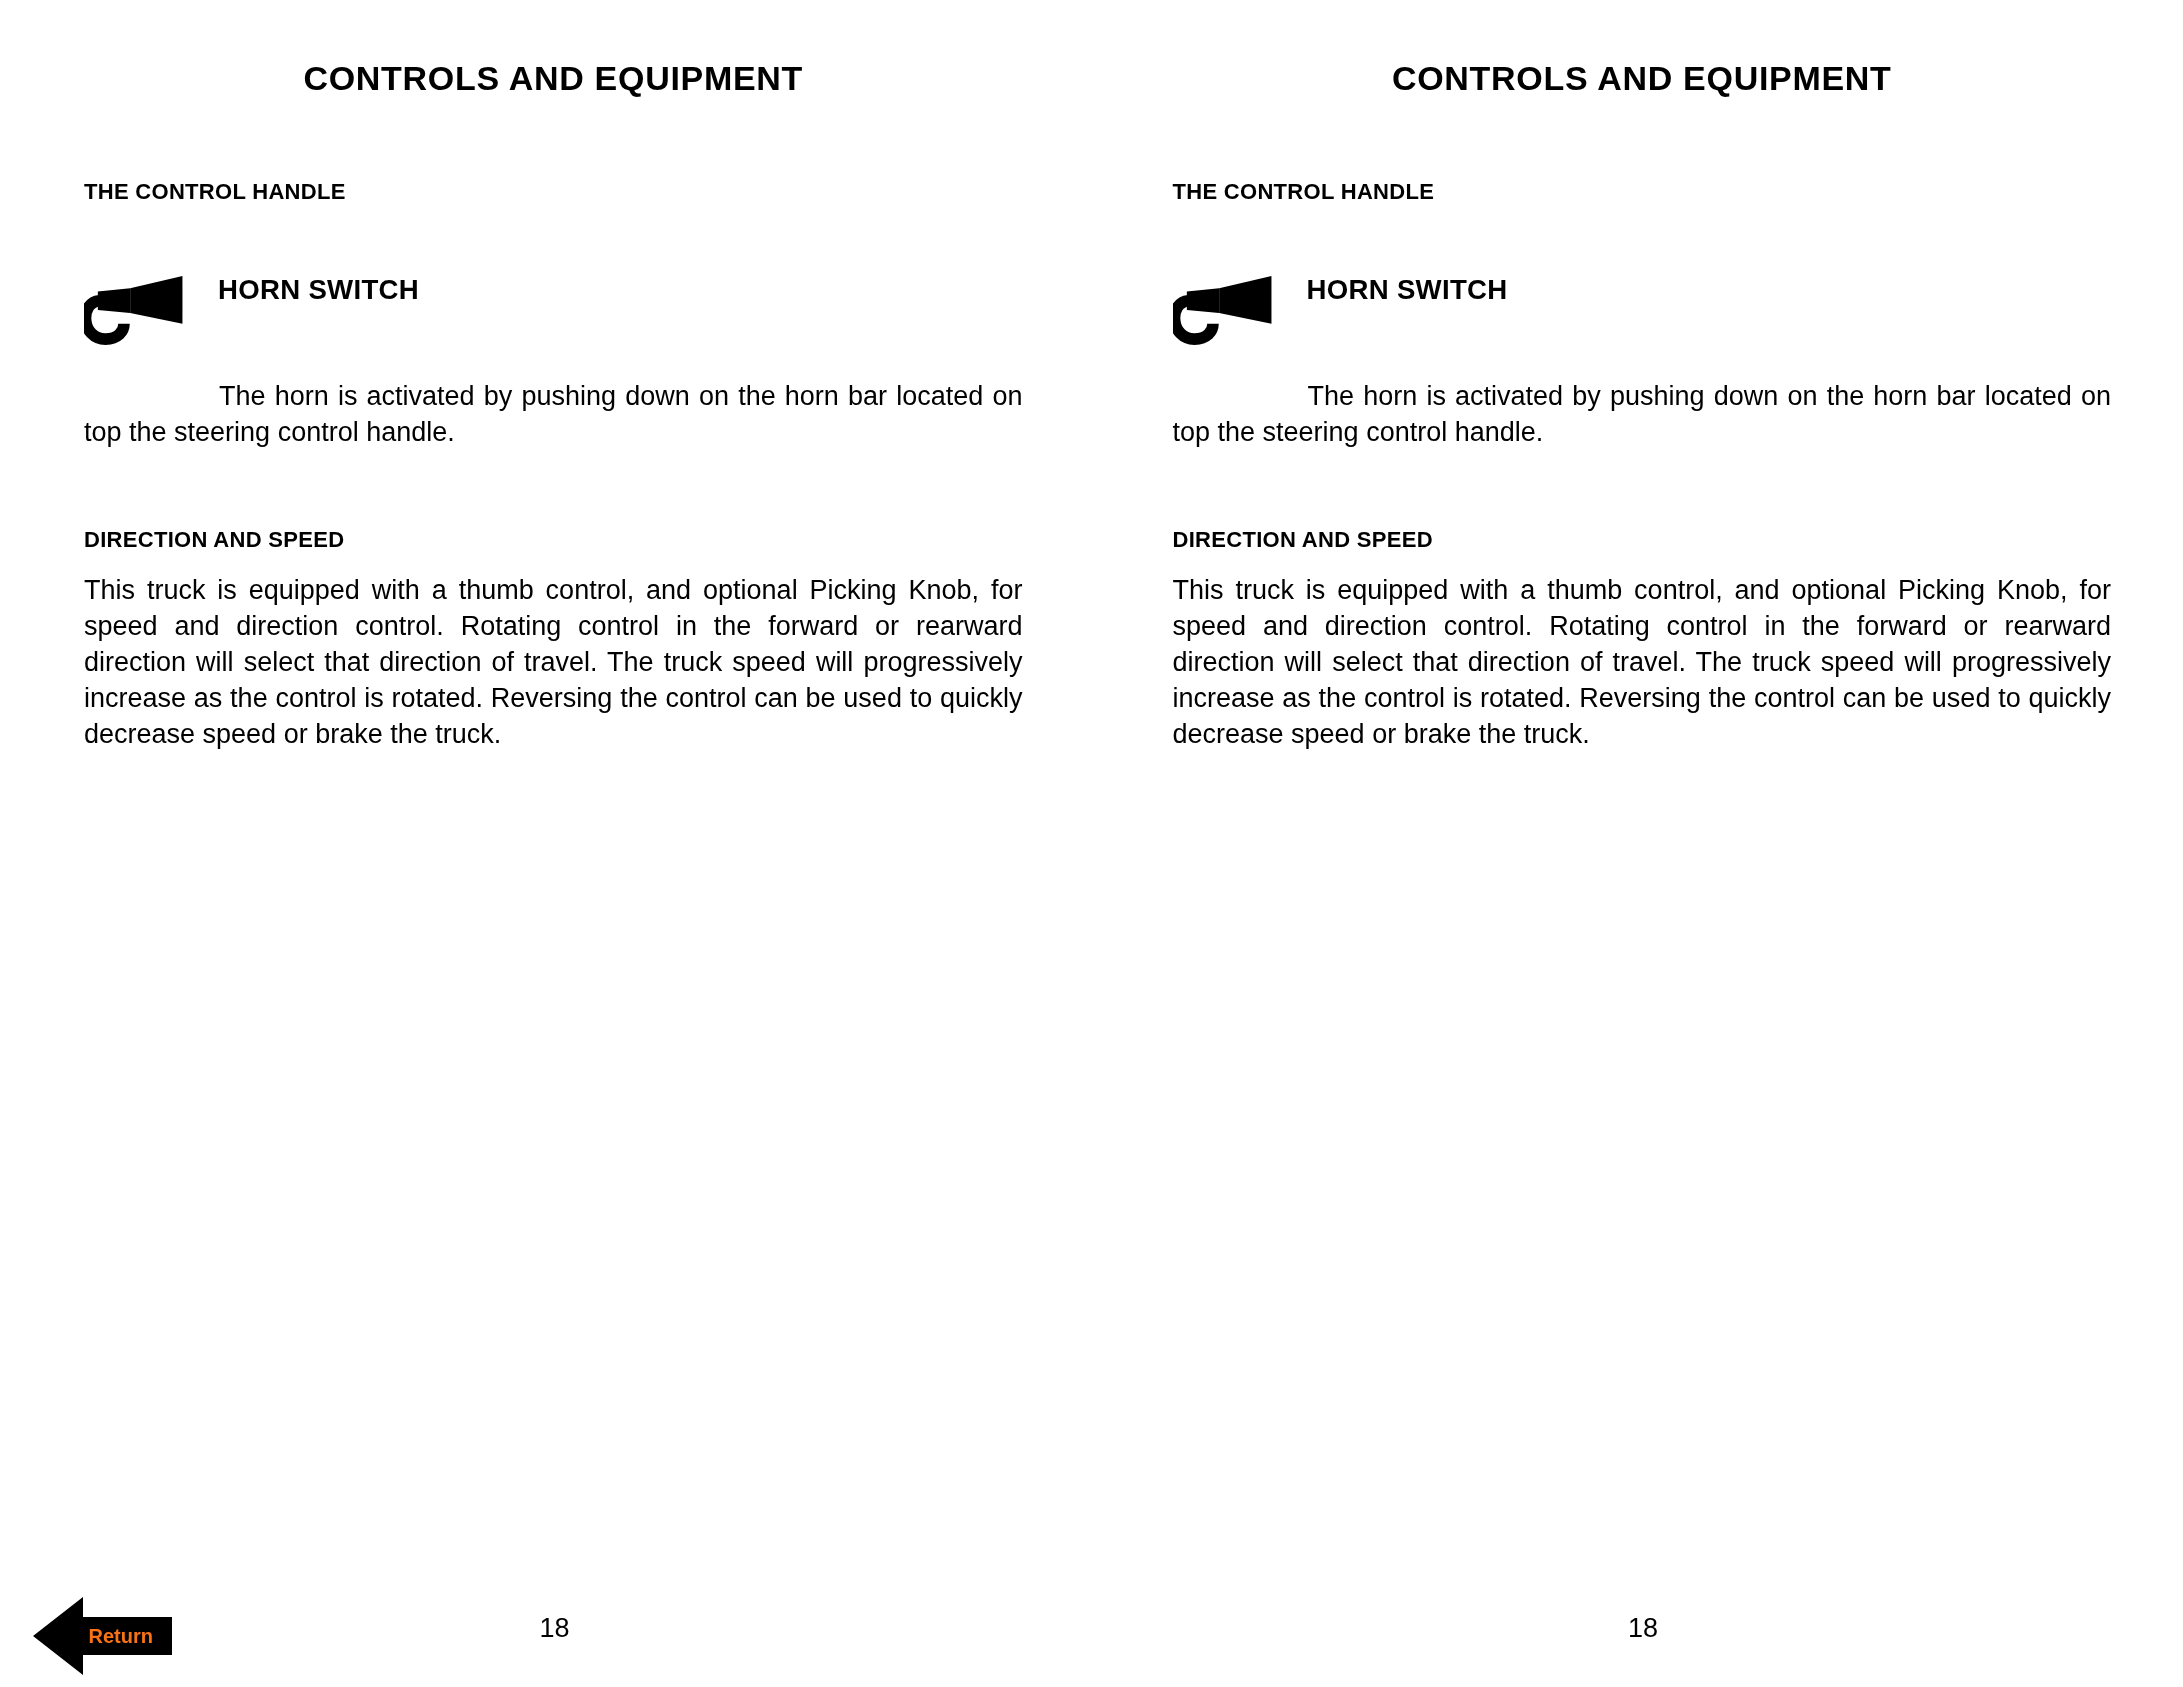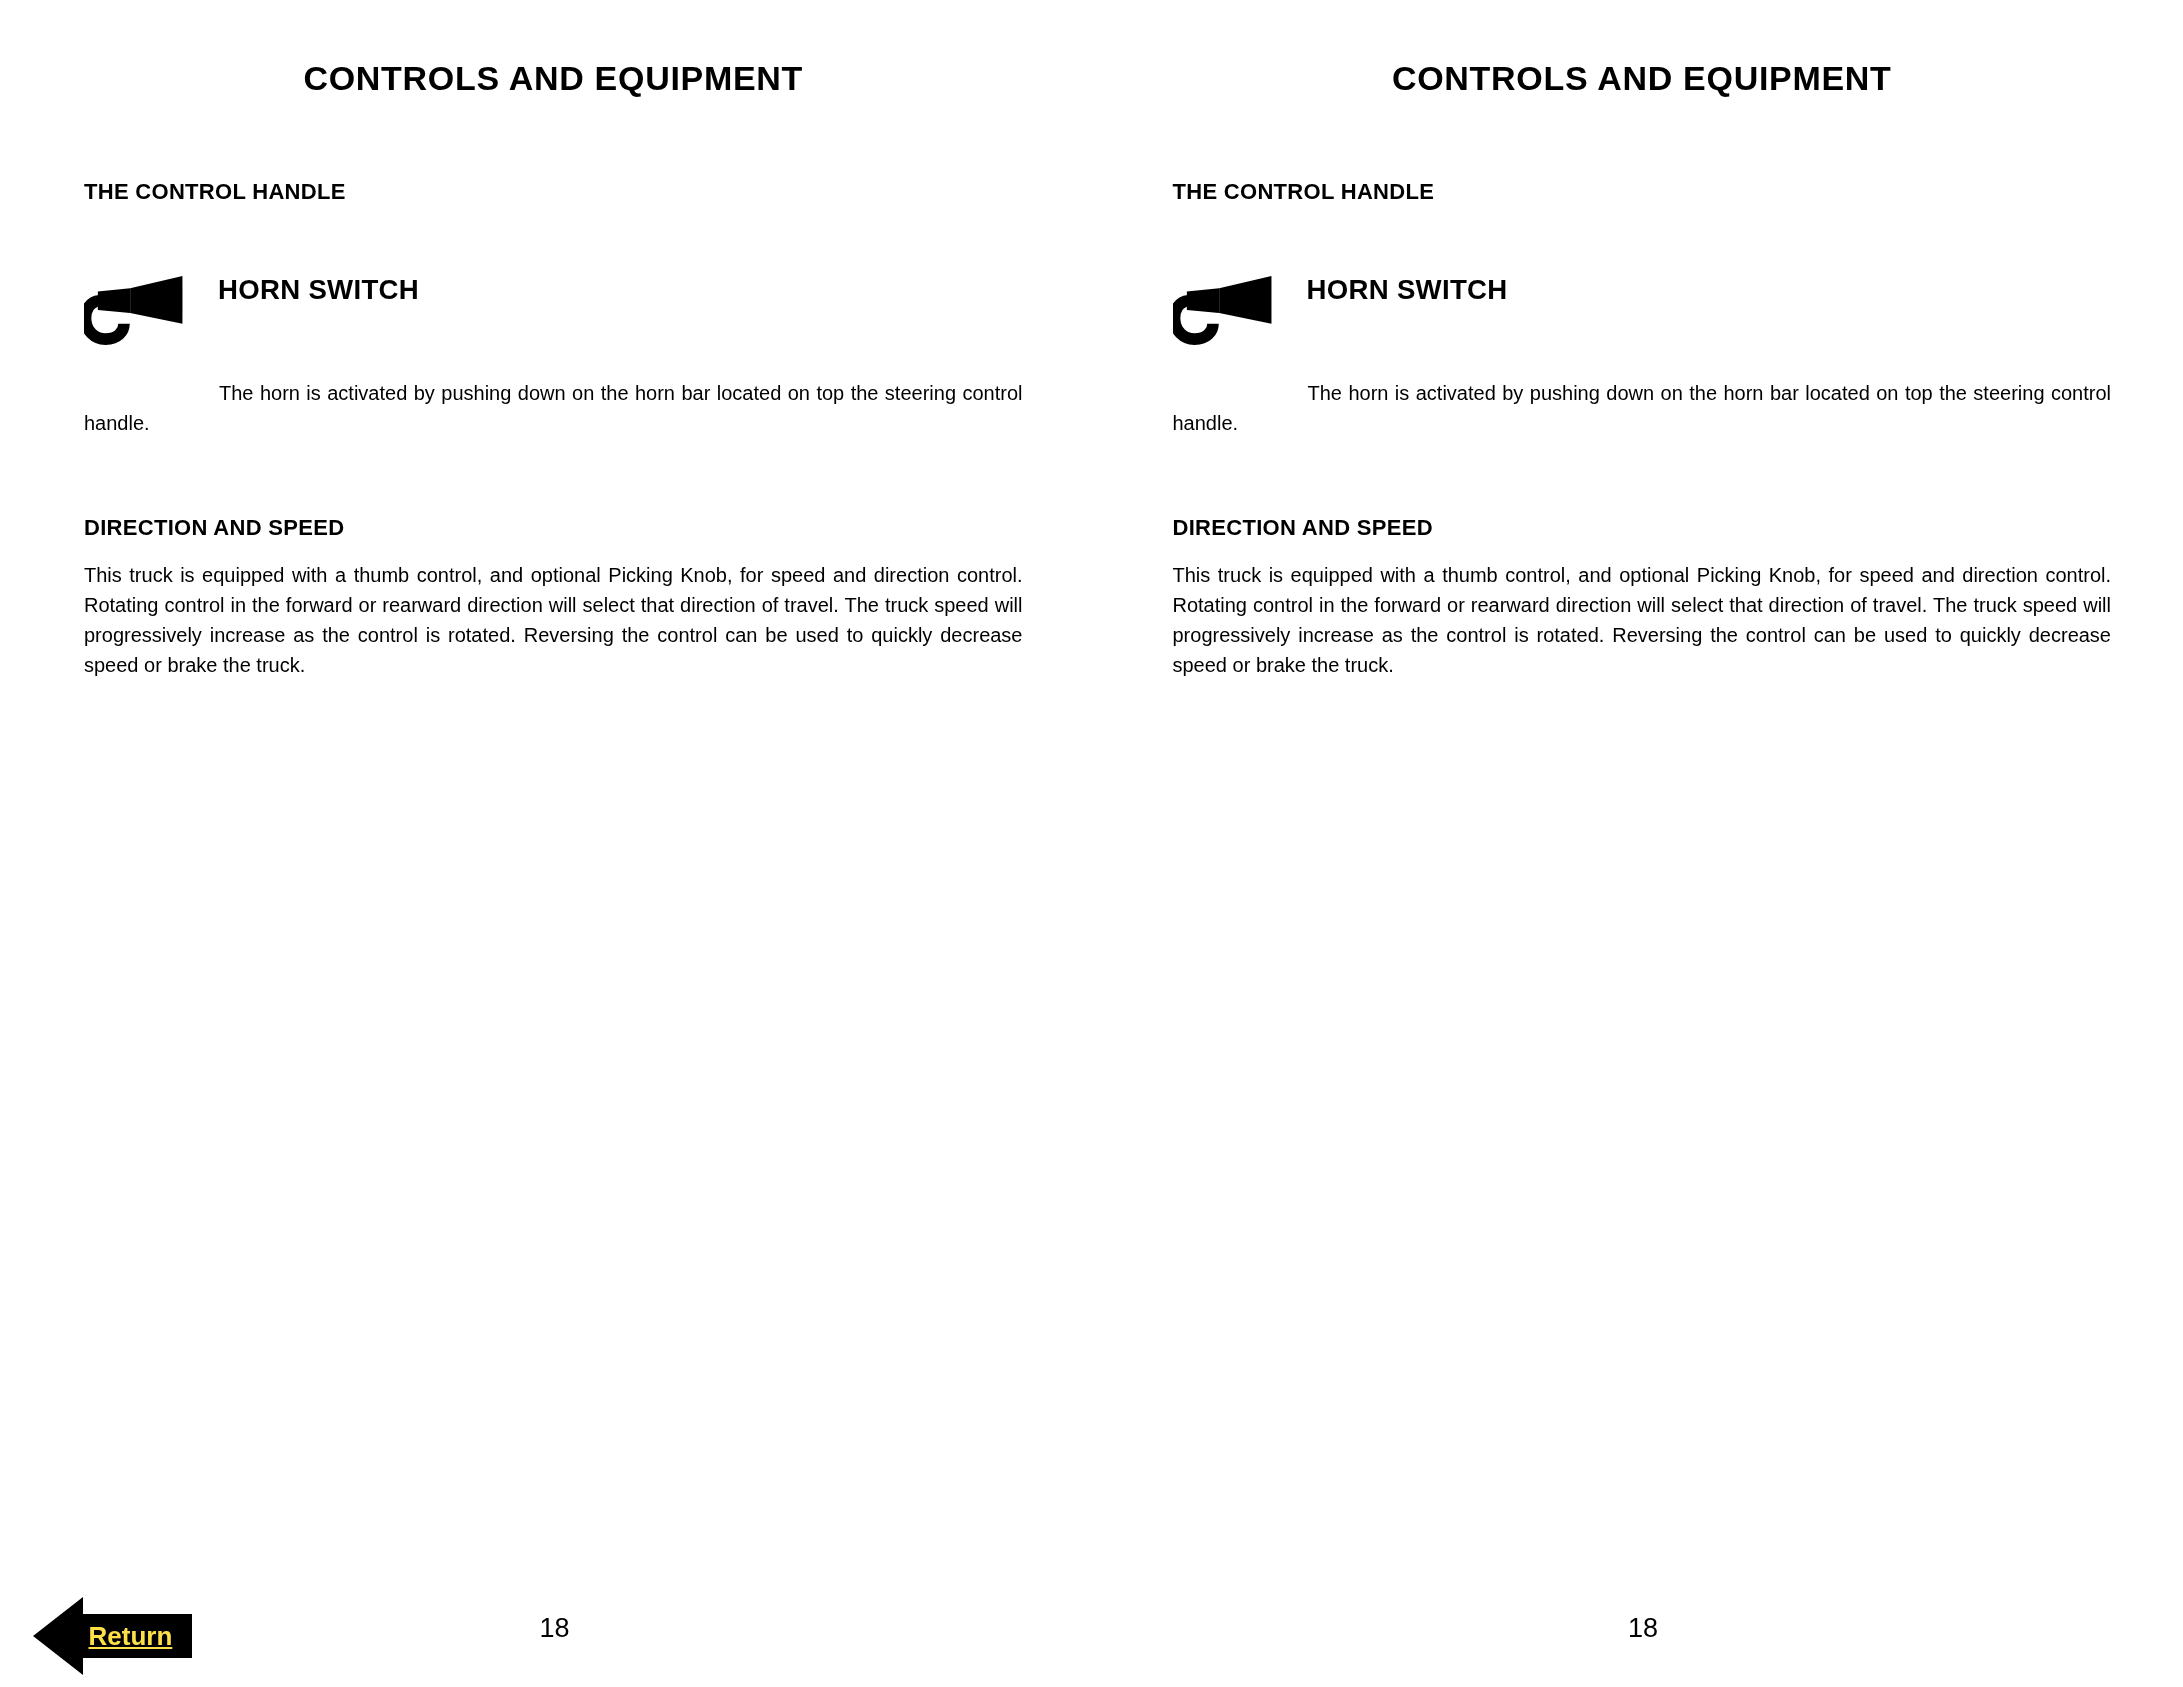--- a/index.html
+++ b/index.html
@@ -51,22 +51,22 @@
     height: 81px;
     flex: 0 0 auto;
   }
   .horn-heading {
     margin-left: 34px;
     font-size: 27.6px;
     font-weight: bold;
     letter-spacing: 0.3px;
   }
   .body-text {
-    font-size: 20px;
-    line-height: 30px;
+    font-size: 27px;
+    line-height: 36px;
     text-align: justify;
   }
   .horn-paragraph {
     margin-top: 23.4px;
     text-indent: 135px;
   }
   .heading-direction {
     margin-top: 77px;
   }
   .direction-paragraph {
@@ -91,27 +91,26 @@
   .return-arrow {
     width: 0;
     height: 0;
     border-top: 39px solid transparent;
     border-bottom: 39px solid transparent;
     border-right: 50px solid #000;
     flex: 0 0 auto;
   }
   .return-label {
     background: #000;
-    color: #fde047;
-    font-size: 26px;
+    color: #f97316;
+    font-size: 20px;
     font-weight: bold;
     padding: 9px 19.3px 9px 6.9px;
     margin-left: -1.4px;
     line-height: 1;
-    text-decoration: underline;
   }
 </style>
 </head>
 <body>
 
 <div class="spread">
 
   <section class="sheet">
     <h1 class="page-title">CONTROLS AND EQUIPMENT</h1>
 

